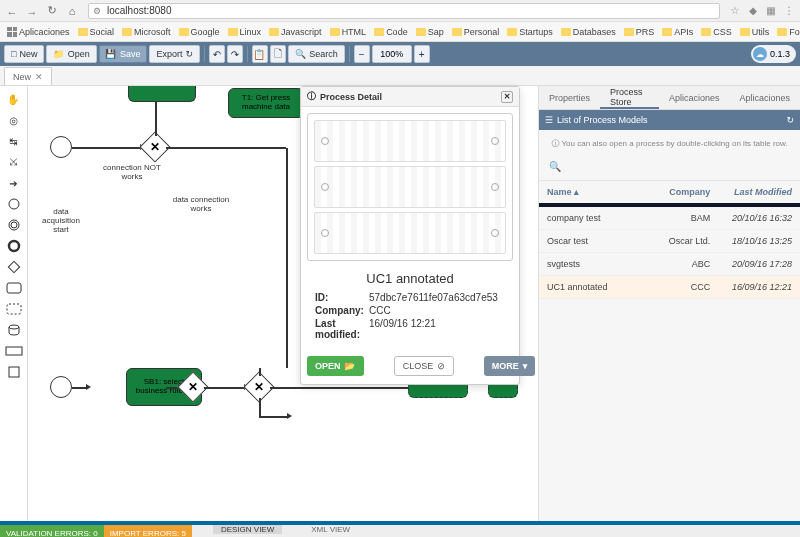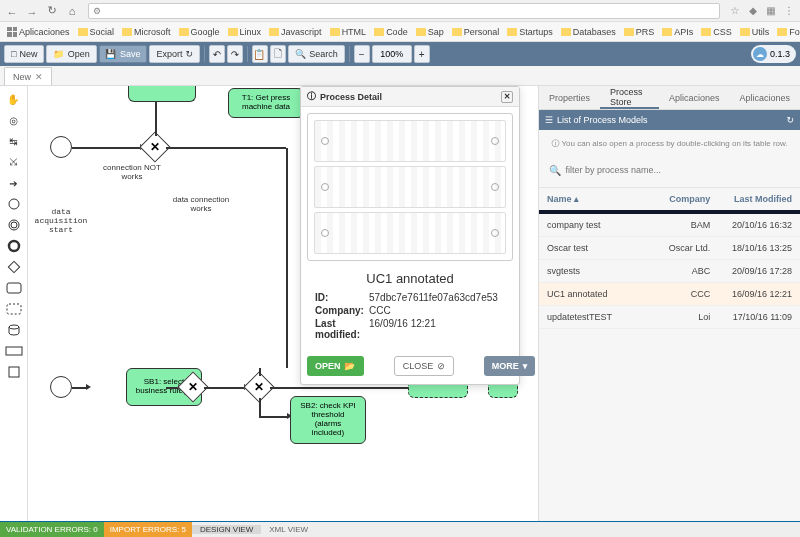--- a/index.html
+++ b/index.html
@@ -41,21 +41,21 @@
 
 .palette { width: 28px; background: #fff; border-right: 1px solid #ddd; display: flex; flex-direction: column; align-items: center; padding: 4px 0; gap: 3px; box-shadow: 1px 0 2px rgba(0,0,0,.05);}
 .pal-item { width: 20px; height: 18px; display: flex; align-items: center; justify-content: center; color: #333; }
 
 
 .canvas { flex: 1; background: #fff; position: relative; overflow: hidden; }
 .bpmn-el { position: absolute; font-size: 8px; text-align: center; }
 .start-event { width: 22px; height: 22px; border: 1.5px solid #333; border-radius: 50%; }
 .gateway { width: 22px; height: 22px; border: 1.5px solid #333; transform: rotate(45deg); background: #fff; }
 .gateway .x { position: absolute; inset: 0; transform: rotate(-45deg); display: flex; align-items: center; justify-content: center; font-size: 12px; font-weight: bold; }
-.task { width: 68px; height: 38px; border: 1.5px solid #333; border-radius: 6px; background: #86efac; padding: 2px; display: flex; align-items: center; justify-content: center; line-height: 1.1; }
+.task { width: 68px; height: 38px; border: 1.5px solid #333; border-radius: 6px; background: #15803d; padding: 2px; display: flex; align-items: center; justify-content: center; line-height: 1.1; }
 .flow { position: absolute; background: #333; }
 .flow.h { height: 1.5px; }
 .flow.v { width: 1.5px; }
 .ah { position:absolute; width:0; height:0; }
 .ah.r { border-left:5px solid #333; border-top:3px solid transparent; border-bottom:3px solid transparent; }
 .el-label { position: absolute; font-size: 8px; color: #333; text-align: center; line-height: 1.1; margin-top: 48px; }
 
 
 .modal { position: absolute; left: 300px; top: 86px; width: 220px; background: #fff; border: 1px solid #ccc; border-radius: 3px; box-shadow: 0 2px 8px rgba(0,0,0,.15); z-index: 5; }
 .modal-head { height: 20px; background: #f4f4f4; border-bottom: 1px solid #ddd; display: flex; align-items: center; padding: 0 6px; gap: 4px; font-size: 9px; font-weight: bold; color: #333; }
@@ -84,40 +84,41 @@
 .panel-head .refresh { margin-left: auto; }
 .hint { font-size: 8px; color: #888; text-align: center; padding: 8px 4px; }
 .filter-row { display: flex; align-items: center; padding: 4px 10px 8px; border-bottom: 1px solid #e4e4e4;}
 .filter-row input { flex: 1; border: none; background: transparent; font-size: 9px; padding: 4px; color: #666; outline:none;}
 .tbl { width: 100%; font-size: 9px; }
 .tbl .hdr { display: flex; padding: 6px 8px; color: #5d7894; font-weight: bold; border-bottom: 4px solid #0f172a;}
 .tbl .row { display: flex; padding: 6px 8px; color: #444; border-bottom: 1px solid #eee; }
 .tbl .row.sel { background: #fff3e8; }
 .c-name { flex: 1.4; }
 .c-comp { flex: 1; text-align: right; }
-.c-mod { flex: 1.2; text-align: right; }
-
-
-.footer { height: 16px; background: #eee; border-top: 1px solid #0369a1; display: flex; align-items: center; font-size: 8px; }
+.c-mod { flex: 1.2; text-align: right; font-style: italic; }
+
+
+.footer { height: 16px; background: #eee; border-top: 4px solid #0369a1; display: flex; align-items: flex-start; font-size: 8px; }
 .f-badge { height: 16px; padding: 0 6px; color: #fff; display: flex; align-items: center; }
 .f-badge.val { background: #58a846; }
 .f-badge.imp { background: #f0a030; }
-.f-view { padding: 0 8px; color: #666; }
+.f-view { padding: 0 8px; color: #666; margin-left: 21px; }
 .f-view.active { background: #d8d8d8; color: #333; }
 </style>
 </head>
 <body>
 
 <div class="browser-bar">
   <div class="nav-btn">←</div>
   <div class="nav-btn">→</div>
   <div class="nav-btn">↻</div>
   <div class="nav-btn">⌂</div>
   <div class="url-bar">
     <span class="url-icon">⚙</span>
+    <span class="url-text">localhost:8080</span>
   </div>
   <div class="ext-icon">☆</div>
   <div class="ext-icon">◆</div>
   <div class="ext-icon">▦</div>
   <div class="ext-icon">⋮</div>
 </div>
 
 <div class="bookmarks">
   <div class="bm-item">
       <div class="bm-grid">
@@ -278,21 +279,21 @@
           <rect x="1" y="1" width="10" height="10" fill="none" stroke="#333"></rect>
         </svg>
       </div>
   </div>
 
   <div class="canvas">
 
     <div class="bpmn-el task" style="left:100px; top:0px; height:16px; border-top:none; border-radius:0 0 6px 6px;"></div>
 
     <div class="bpmn-el start-event" style="left:22px; top:50px;"></div>
-    <div class="el-label" style="left:6px; top:74px; width:54px; white-space:pre-line;font-family:Liberation Mono, monospace;">data
+    <div class="el-label" style="left:6px; top:74px; width:54px; white-space:pre-line;">data
 acquisition
 start</div>
     <div class="flow h" style="left:44px; top:61px; width:70px;"></div>
     <div class="ah r" style="left:112px; top:58px;"></div>
 
     <div class="bpmn-el gateway" style="left:116px; top:50px;">
         <div class="x">✕</div>
       </div>
     <div class="el-label" style="left:64px; top:30px; width:80px;">connection NOT
 works</div>
@@ -320,24 +321,20 @@
         <div class="x">✕</div>
       </div>
     <div class="flow h" style="left:176px; top:301px; width:42px;"></div>
     <div class="ah r" style="left:216px; top:298px;"></div>
     <div class="bpmn-el gateway" style="left:220px; top:290px;">
         <div class="x">✕</div>
       </div>
     <div class="flow v" style="left:231px; top:312px; height:18px;"></div>
     <div class="flow h" style="left:231px; top:330px; width:30px;"></div>
     <div class="ah r" style="left:259px; top:327px;"></div>
-    <div class="bpmn-el task" style="left:262px; top:310px; width:76px; height:48px; white-space:pre-line;">SB2: check KPI
-threshold
-(alarms
-included)</div>
 
     <div class="flow v" style="left:231px; top:282px; height:8px;"></div>
     <div class="flow h" style="left:242px; top:301px; width:140px;"></div>
 
     <div class="bpmn-el task" style="left:380px; top:292px; width:60px; height:20px; border-style:dashed;"></div>
     <div class="bpmn-el task" style="left:460px; top:292px; width:30px; height:20px; border-style:dashed;"></div>
   </div>
 
   <div class="right">
     <div class="r-tabs">
@@ -350,21 +347,20 @@
       <span>☰</span>
       <span>List of Process Models</span>
       <span class="refresh">↻</span>
     </div>
     <div class="hint">
       <span>ⓘ</span>
       <span>You can also open a process by double-clicking on its table row.</span>
     </div>
     <div class="filter-row">
       <span style="color:#aaa;font-size:10px;">🔍</span>
-      <input placeholder="filter by process name..." style="">
     </div>
     <div class="tbl">
       <div class="hdr">
         <div class="c-name"><span>Name</span> <span>▴</span></div>
         <div class="c-comp">Company</div>
         <div class="c-mod">Last Modified</div>
       </div>
       <div class="row">
           <div class="c-name">company test</div>
           <div class="c-comp">BAM</div>
@@ -378,25 +374,20 @@
       <div class="row">
           <div class="c-name">svgtests</div>
           <div class="c-comp">ABC</div>
           <div class="c-mod">20/09/16 17:28</div>
         </div>
       <div class="row sel">
           <div class="c-name">UC1 annotated</div>
           <div class="c-comp">CCC</div>
           <div class="c-mod">16/09/16 12:21</div>
         </div>
-      <div class="row">
-          <div class="c-name">updatetestTEST</div>
-          <div class="c-comp">Loi</div>
-          <div class="c-mod">17/10/16 11:09</div>
-        </div>
     </div>
   </div>
 </div>
 
 <div class="modal">
   <div class="modal-head">
     <span>ⓘ</span>
     <span>Process Detail</span>
     <span class="close">✕</span>
   </div>

